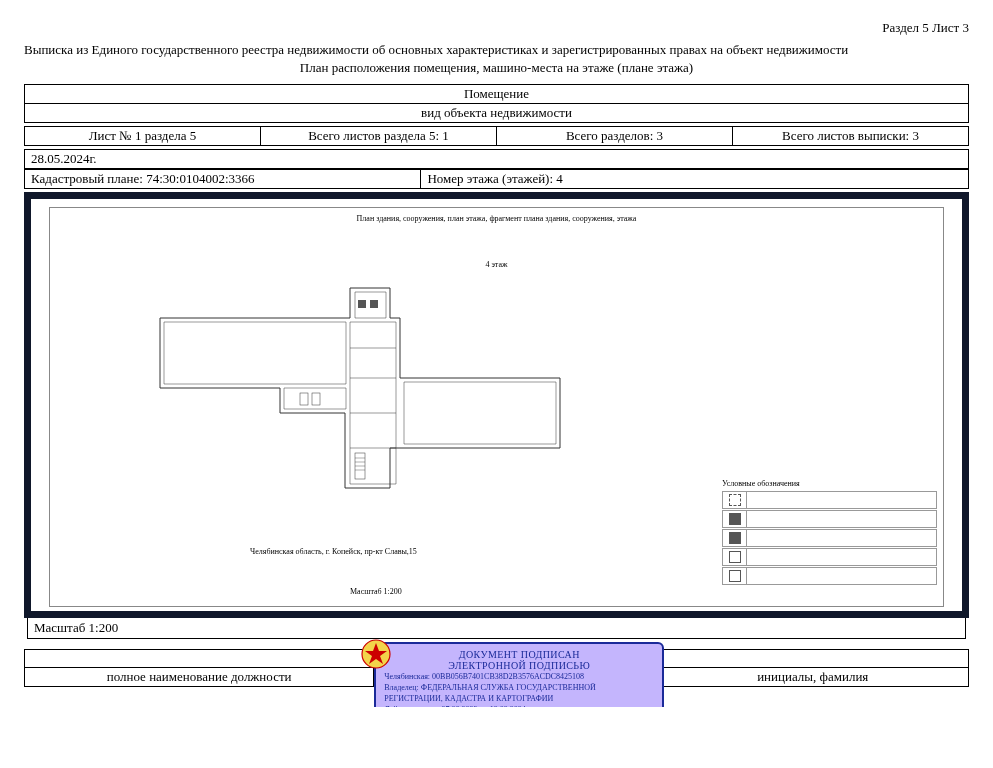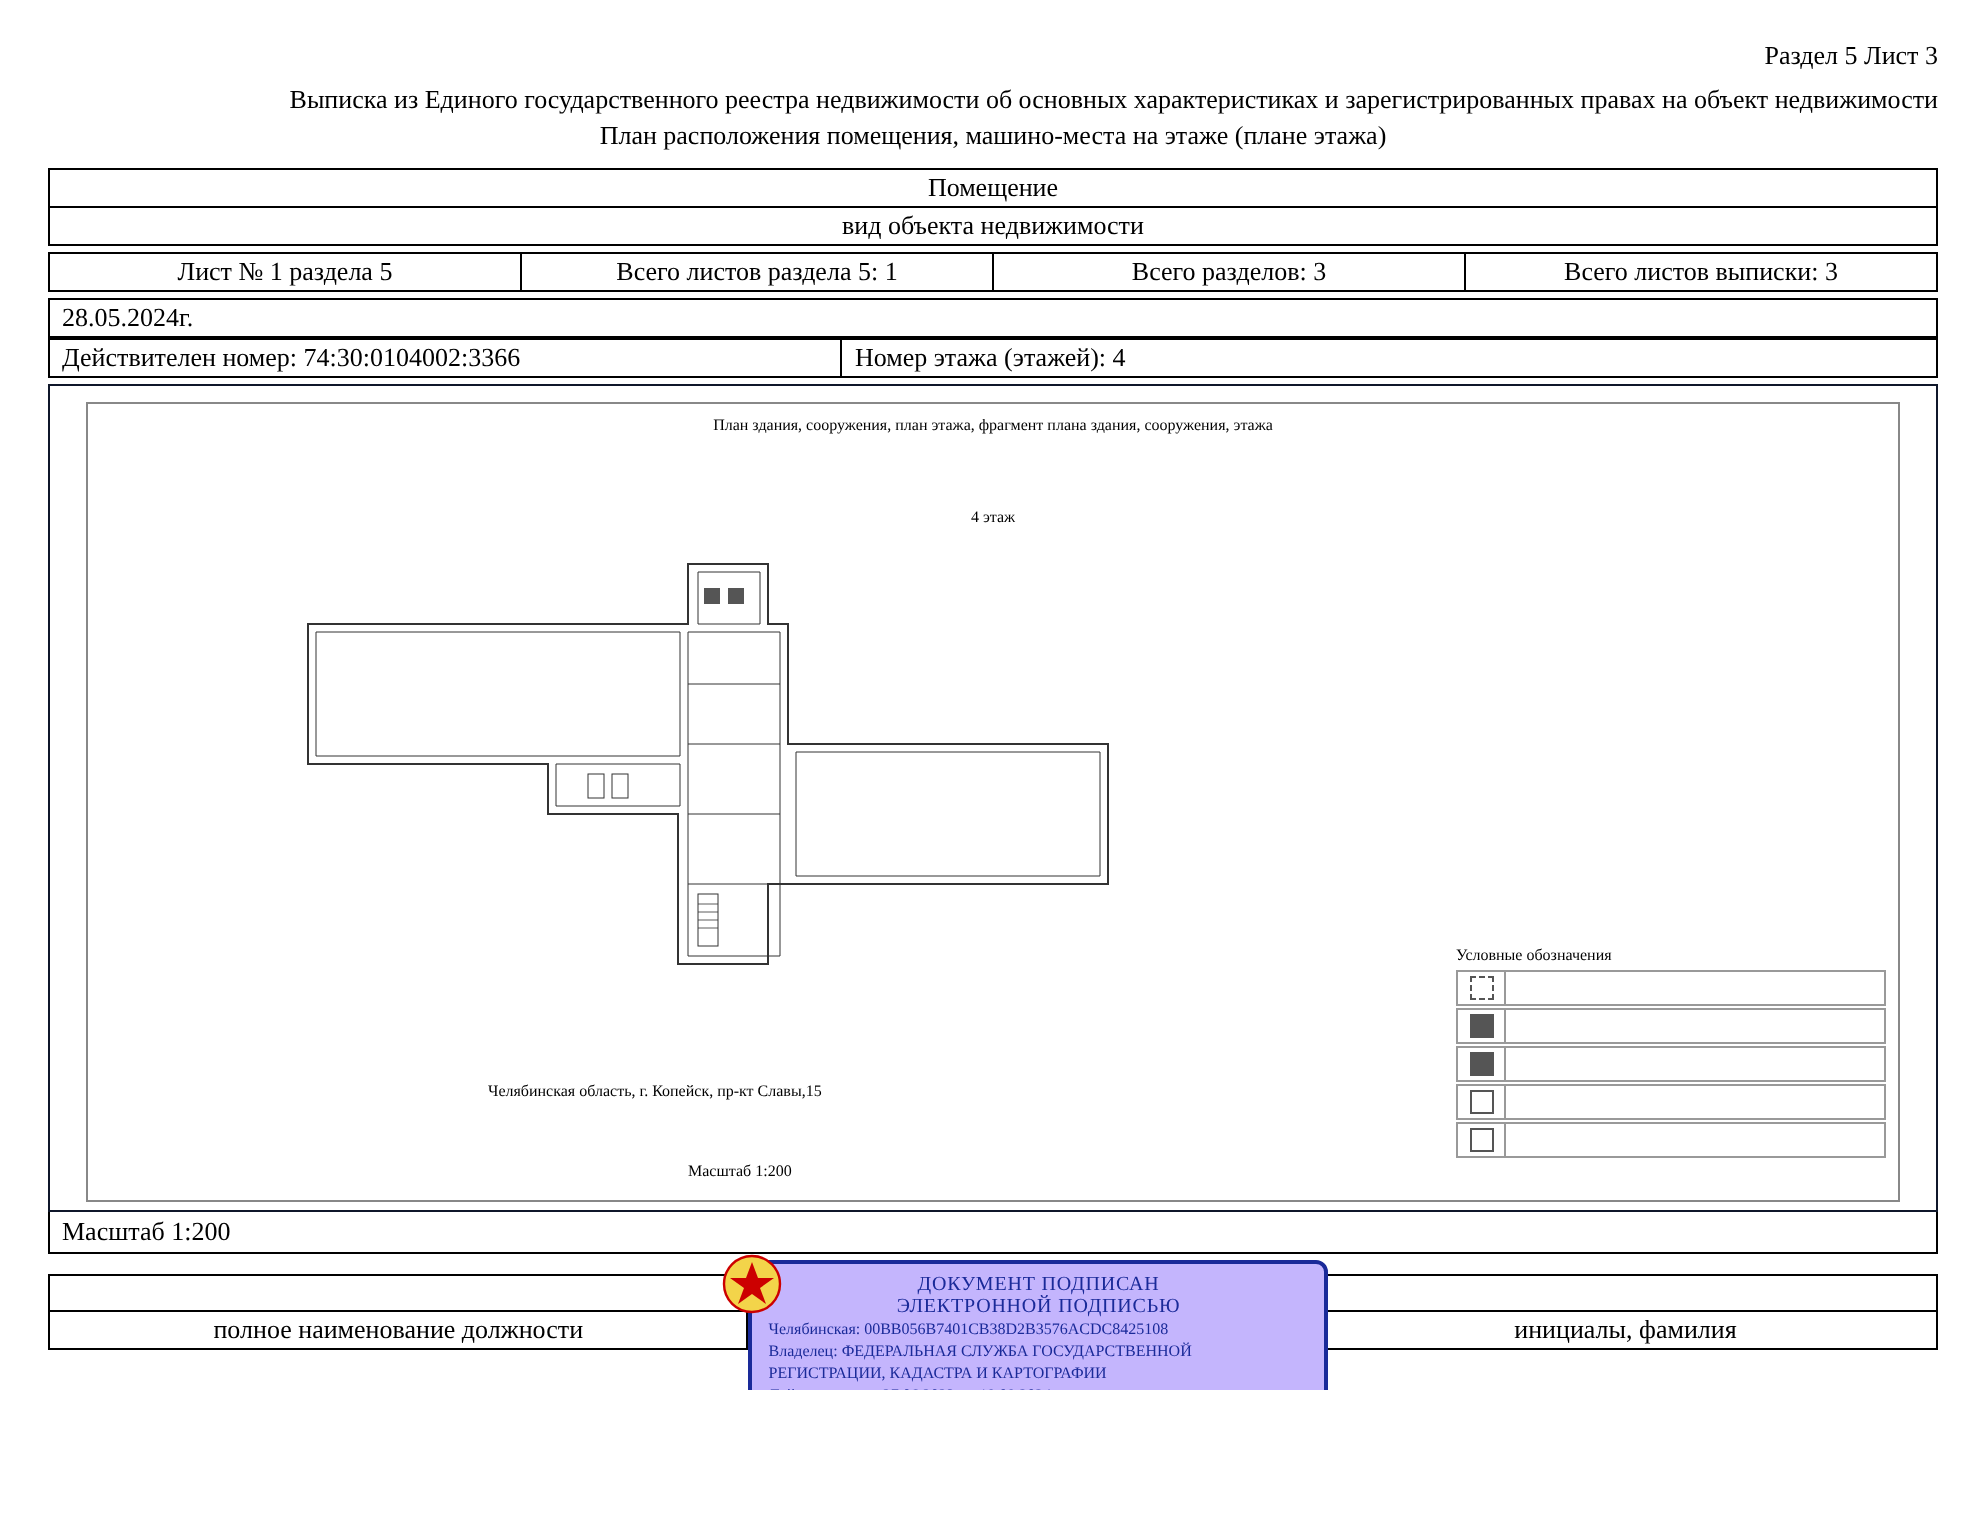--- a/index.html
+++ b/index.html
@@ -7,26 +7,26 @@
     font-family: "Times New Roman", serif;
     font-size: 13px;
     margin: 0;
     padding: 20px 24px;
     background: #fff;
     color: #000;
     width: 993px;
   }
   .top-right { text-align: right; margin-bottom: 6px; font-size: 13px; }
   .top-right span { }
-  .title1 { text-align: right; font-size: 13px; margin: 4px 0 2px; }
+  .title1 { text-align: left; font-size: 13px; margin: 4px 0 2px; }
   .title2 { text-align: center; font-size: 13px; margin: 0 0 8px; }
   table { border-collapse: collapse; width: 100%; }
   td { border: 1px solid #000; padding: 1px 6px; vertical-align: middle; }
   .center { text-align: center; }
-  .plan-wrap { border: 1px solid #0f172a; padding: 0; }
+  .plan-wrap { border: 7px solid #0f172a; padding: 0; }
   .plan-inner {
     margin: 8px 18px 4px 18px;
     border: 1px solid #888;
     height: 400px;
     position: relative;
     font-size: 8px;
   }
   .plan-caption { position: absolute; top: 6px; left: 0; right: 0; text-align: center; font-size: 8px; }
   .floor-lbl { position: absolute; top: 52px; left: 0; right: 0; text-align: center; font-size: 8px; }
   .plan-svg-wrap { position: absolute; top: 70px; left: 100px; width: 420px; height: 220px; }
@@ -109,21 +109,21 @@
       <tr>
         <td>28.05.2024г.</td>
       </tr>
 </tbody>
   </table>
 
 <table>
   <tbody>
       <tr>
     <td style="width:42%">
-      <span>Действителен номер:</span>
+      <span>Кадастровый плане:</span>
       <span>74:30:0104002:3366</span>
     </td>
     <td>
       <span>Номер этажа (этажей):</span>
       <span>4</span>
     </td>
   </tr>
 </tbody>
   </table>
 

